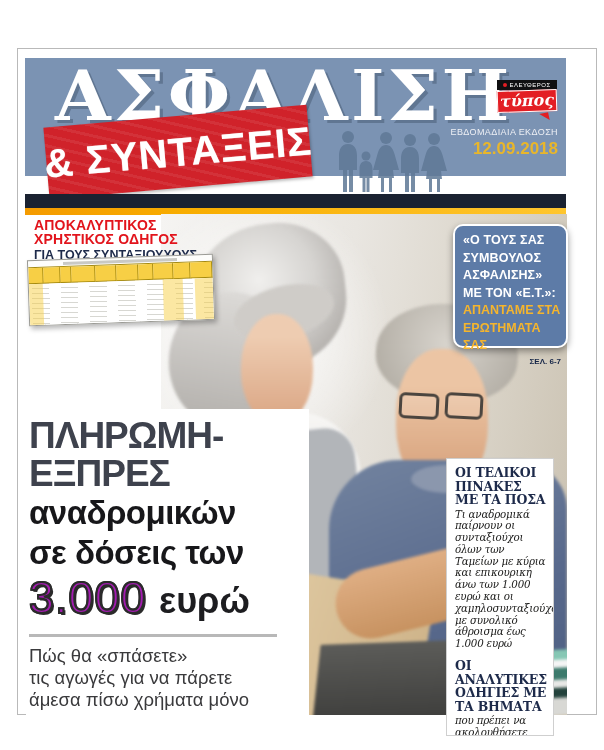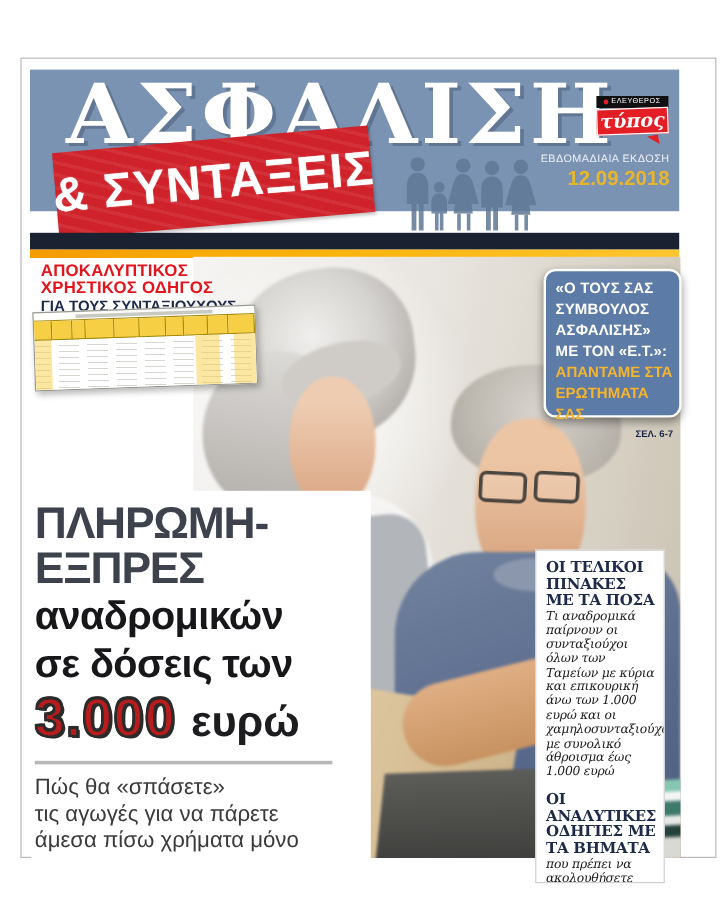--- a/index.html
+++ b/index.html
@@ -110,21 +110,21 @@
   .promo-line-w { color:#fff; font-weight:800; font-size:12.5px; line-height:17.5px; letter-spacing:.1px; }
   .promo-line-y { color:#f5b52d; font-weight:800; font-size:12.5px; line-height:17.5px; }
   .promo-ref { color:#152547; font-weight:bold; font-size:8px; text-align:right; margin-top:2px; }
 
   
   .headline-block { position:absolute; left:8px; top:360px; width:283px; height:306px;
            background:#fff; padding:8px 0 0 3px; }
   .kicker { color:#3e424d; font-weight:900; font-size:37px; line-height:38px; letter-spacing:-1px; }
   .hl-line { color:#17171a; font-weight:bold; font-size:33px; line-height:40px; letter-spacing:-.5px; }
   .amount-row { margin-top:2px; white-space:nowrap; }
-  .amount { display:inline-block; color:#b91c1c; font-weight:700; font-size:45px; line-height:46px;
+  .amount { display:inline-block; color:#a21caf; font-weight:400; font-size:45px; line-height:46px;
            letter-spacing:1px; -webkit-text-stroke:2px #2b2b2b;
            text-shadow:2px 2px 0 #2b2b2b, -1px -1px 0 #2b2b2b, 1px -1px 0 #2b2b2b, -1px 1px 0 #2b2b2b; }
   .amount-unit { display:inline-block; color:#1d1d20; font-weight:bold; font-size:36px; margin-left:8px; }
   .hl-divider { width:248px; height:3px; background:#b8b8b8; margin:12px 0 8px; }
   .subhead { color:#3a3a3c; font-size:18.5px; line-height:22px; font-weight:500; }
 
   
   .right-col { position:absolute; left:428px; top:388px; width:108px; height:278px;
            background:#fff; border:1px solid #cfcfcf; padding:7px 6px 0 8px; overflow:hidden;margin-top:21px; }
   .rc-head { font-family:"DejaVu Serif", serif; color:#1d2a4a; font-weight:bold;

